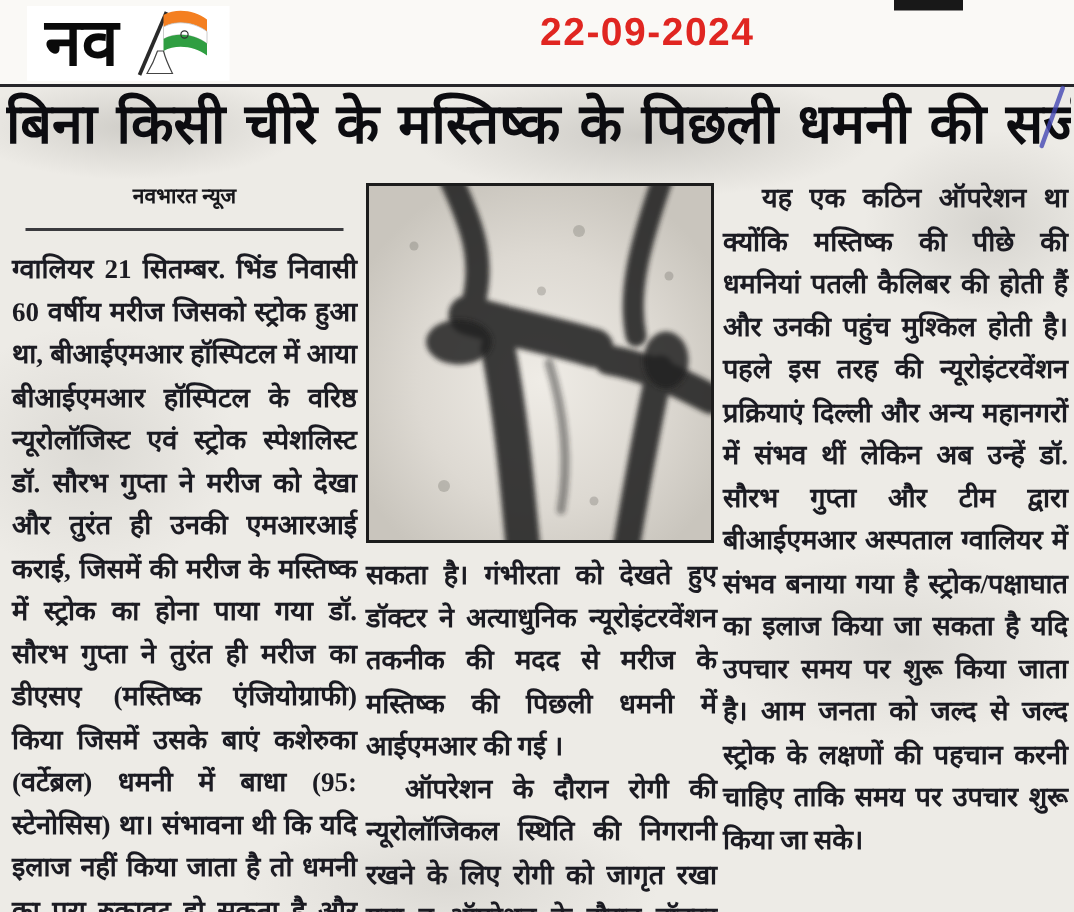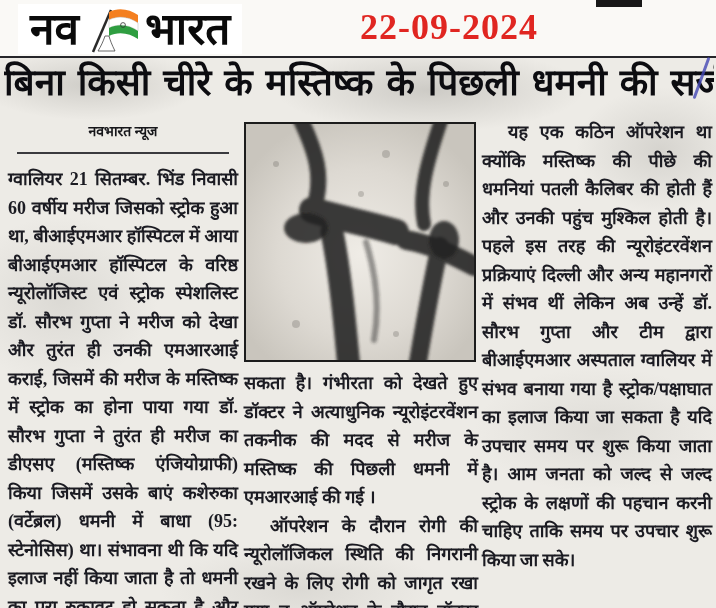--- a/index.html
+++ b/index.html
@@ -13,29 +13,29 @@
       radial-gradient(ellipse 120px 90px at 660px 150px, rgba(130,128,122,.22), transparent 70%),
       radial-gradient(ellipse 140px 120px at 60px 300px, rgba(140,138,132,.18), transparent 70%),
       radial-gradient(ellipse 180px 90px at 600px 430px, rgba(140,138,132,.15), transparent 70%),
       radial-gradient(ellipse 200px 70px at 300px 590px, rgba(140,138,132,.18), transparent 70%);
     font-family:"Liberation Serif","DejaVu Sans",serif;
     color:#1a1a1e;
   }
   .topstrip{position:absolute;left:0;top:0;width:716px;height:56px;background:#faf9f6;}
   .masthead{
     position:absolute;left:18px;top:4px;height:50px;background:#ffffff;
-    display:flex;align-items:flex-end;gap:4px;padding:0 12px;
+    display:flex;align-items:flex-start;gap:4px;padding:0 12px;
     font-weight:bold;font-size:44px;line-height:50px;color:#0a0a0a;
     font-family:"DejaVu Sans","Liberation Serif",serif;
   }
   .flag{display:inline-block;width:54px;height:48px;margin:0 2px;}
   .pubdate{
     position:absolute;left:360px;top:6px;
-    font-family:Liberation Serif, serif;
-    font-weight:bold;font-size:36px;letter-spacing:1px;color:#e02621;
+    font-family:Liberation Sans, sans-serif;
+    font-weight:bold;font-size:26px;letter-spacing:1px;color:#e02621;
   }
   .artifact{position:absolute;left:596px;top:0;width:46px;height:7px;background:#181818;}
   .top-rule{position:absolute;left:0;top:56px;width:716px;height:2px;background:#26262a;}
   .headline{
     position:absolute;left:4px;top:59px;width:710px;margin:0;
     font-size:37px;line-height:1.3;font-weight:bold;color:#0c0c10;
     font-family:"DejaVu Sans","Liberation Serif",serif;
     white-space:nowrap;overflow:hidden;
   }
   .pen-mark{
@@ -69,21 +69,20 @@
     <span class="flag">
       <svg viewBox="0 0 54 48" width="54" height="48">
         <line x1="8" y1="46" x2="26" y2="4" stroke="#2a2a2a" stroke-width="2.5"></line>
         <path d="M24 6 C 33 1, 45 3, 53 9 L53 17 C 45 11, 33 9, 24 14 Z" fill="#f47f20"></path>
         <path d="M24 14 C 33 9, 45 11, 53 17 L53 25 C 45 19, 33 17, 24 22 Z" fill="#ffffff" stroke="#bbb" stroke-width="0.5"></path>
         <path d="M24 22 C 33 17, 45 19, 53 25 L53 33 C 45 27, 33 25, 24 30 Z" fill="#2f9e41"></path>
         <circle cx="38" cy="19" r="2.4" fill="none" stroke="#333" stroke-width="0.8"></circle>
         <path d="M20 30 C 18 36, 16 40, 13 45 L 30 45 C 27 39, 25 34, 24 30 Z" fill="#ffffff" stroke="#444" stroke-width="0.8"></path>
       </svg>
     </span>
-    <span>भारत</span>
   </div>
 
   <div class="pubdate">22-09-2024</div>
   <div class="artifact"></div>
   <div class="top-rule"></div>
 
   <h1 class="headline">बिना किसी चीरे के मस्तिष्क के पिछली धमनी की सर्जरी</h1>
   <div class="pen-mark"></div>
 
   <div class="col col1">
@@ -122,21 +121,21 @@
         <g fill="#55524d" opacity="0.25">
           <circle cx="30" cy="40" r="3"></circle>
             <circle cx="140" cy="30" r="4"></circle>
           <circle cx="200" cy="60" r="3"></circle>
             <circle cx="50" cy="200" r="4"></circle>
           <circle cx="150" cy="210" r="3"></circle>
             <circle cx="115" cy="70" r="3"></circle>
         </g>
       </svg>
     </figure>
-    <p>सकता है। गंभीरता को देखते हुए डॉक्टर ने अत्याधुनिक न्यूरोइंटरवेंशन तकनीक की मदद से मरीज के मस्तिष्क की पिछली धमनी में एमआरआई की गई ।</p>
+    <p>सकता है। गंभीरता को देखते हुए डॉक्टर ने अत्याधुनिक न्यूरोइंटरवेंशन तकनीक की मदद से मरीज के मस्तिष्क की पिछली धमनी में आईएमआर की गई ।</p>
     <p class="indent">ऑपरेशन के दौरान रोगी की न्यूरोलॉजिकल स्थिति की निगरानी रखने के लिए रोगी को जागृत रखा गया व ऑपरेशन के दौरान डॉक्टर लगातार मरीज से बात करते रहे।</p>
   </div>
 
   <div class="col col3">
     <p class="indent">यह एक कठिन ऑपरेशन था क्योंकि मस्तिष्क की पीछे की धमनियां पतली कैलिबर की होती हैं और उनकी पहुंच मुश्किल होती है। पहले इस तरह की न्यूरोइंटरवेंशन प्रक्रियाएं दिल्ली और अन्य महानगरों में संभव थीं लेकिन अब उन्हें डॉ. सौरभ गुप्ता और टीम द्वारा बीआईएमआर अस्पताल ग्वालियर में संभव बनाया गया है स्ट्रोक/पक्षाघात का इलाज किया जा सकता है यदि उपचार समय पर शुरू किया जाता है। आम जनता को जल्द से जल्द स्ट्रोक के लक्षणों की पहचान करनी चाहिए ताकि समय पर उपचार शुरू किया जा सके।</p>
   </div>
 
 </div>
 
 </body></html>

